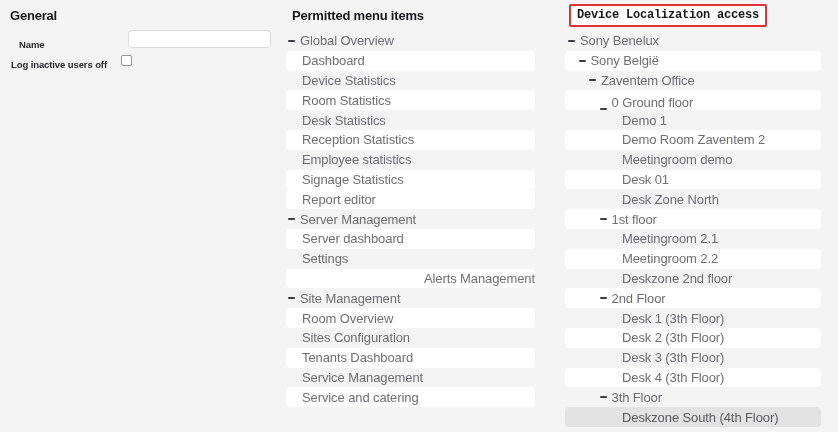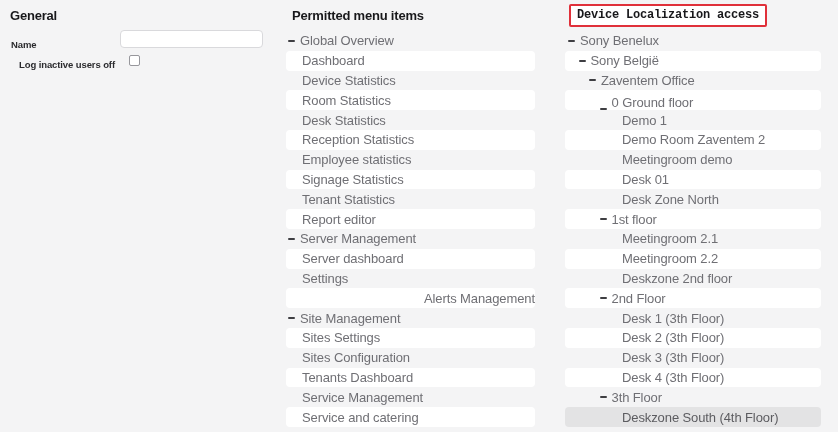--- a/index.html
+++ b/index.html
@@ -11,28 +11,28 @@
   }
   .col{position:absolute;top:0;}
   h1.sec-title{
     margin:0;font-size:13px;font-weight:bold;color:#18181b;letter-spacing:-0.2px;
   }
   
   #col-general{left:10px;top:8px;width:250px;}
   .field-label{
     font-size:9.5px;font-weight:bold;color:#2b2b2e;letter-spacing:-0.1px;
   }
-  #name-row{position:absolute;left:0;top:22px;width:250px;height:20px;}
+  #name-row{position:absolute;left:8px;top:22px;width:250px;height:20px;}
   #name-row .field-label{position:absolute;left:1px;top:9px;}
   #name-input{
     position:absolute;left:110px;top:0px;width:131px;height:16px;
     background:#ffffff;border:1px solid #d9d9dc;border-radius:4px;
     font-size:10px;color:#333;padding:0 5px;outline:none;
   }
-  #log-row{position:absolute;left:8px;top:47px;width:250px;height:16px;}
+  #log-row{position:absolute;left:0;top:47px;width:250px;height:16px;}
   #log-row .field-label{position:absolute;left:1px;top:4px;}
   #log-checkbox{
     position:absolute;left:111px;top:0px;width:9px;height:9px;
     background:#ffffff;border:1px solid #97979c;border-radius:2px;
     display:inline-block;
   }
   
   .tree{position:absolute;}
   #permitted-list{left:286px;top:31px;width:249px;}
   #device-list{left:565px;top:31px;width:256px;}
@@ -95,23 +95,20 @@
       </div>
       <div class="row striped" style="padding-left: 16px;">
         <span class="lab">Reception Statistics</span>
       </div>
       <div class="row" style="padding-left: 16px;">
         <span class="lab">Employee statistics</span>
       </div>
       <div class="row striped" style="padding-left: 16px;">
         <span class="lab">Signage Statistics</span>
       </div>
-      <div class="row" style="padding-left: 16px;">
-        <span class="lab">Tenant Statistics</span>
-      </div>
       <div class="row striped" style="padding-left: 16px;">
         <span class="lab">Report editor</span>
       </div>
       <div class="row" style="padding-left: 2px;">
         <span class="minus"></span>
         <span class="lab">Server Management</span>
       </div>
       <div class="row striped" style="padding-left: 16px;">
         <span class="lab">Server dashboard</span>
       </div>
@@ -119,21 +116,21 @@
         <span class="lab">Settings</span>
       </div>
       <div class="row striped" style="padding-left: 16px; justify-content: flex-end;">
         <span class="lab">Alerts Management</span>
       </div>
       <div class="row" style="padding-left: 2px;">
         <span class="minus"></span>
         <span class="lab">Site Management</span>
       </div>
       <div class="row striped" style="padding-left: 16px;">
-        <span class="lab">Sites Settings</span>
+        <span class="lab">Room Overview</span>
       </div>
       <div class="row" style="padding-left: 16px;">
         <span class="lab">Sites Configuration</span>
       </div>
       <div class="row striped" style="padding-left: 16px;">
         <span class="lab">Tenants Dashboard</span>
       </div>
       <div class="row" style="padding-left: 16px;">
         <span class="lab">Service Management</span>
       </div>

